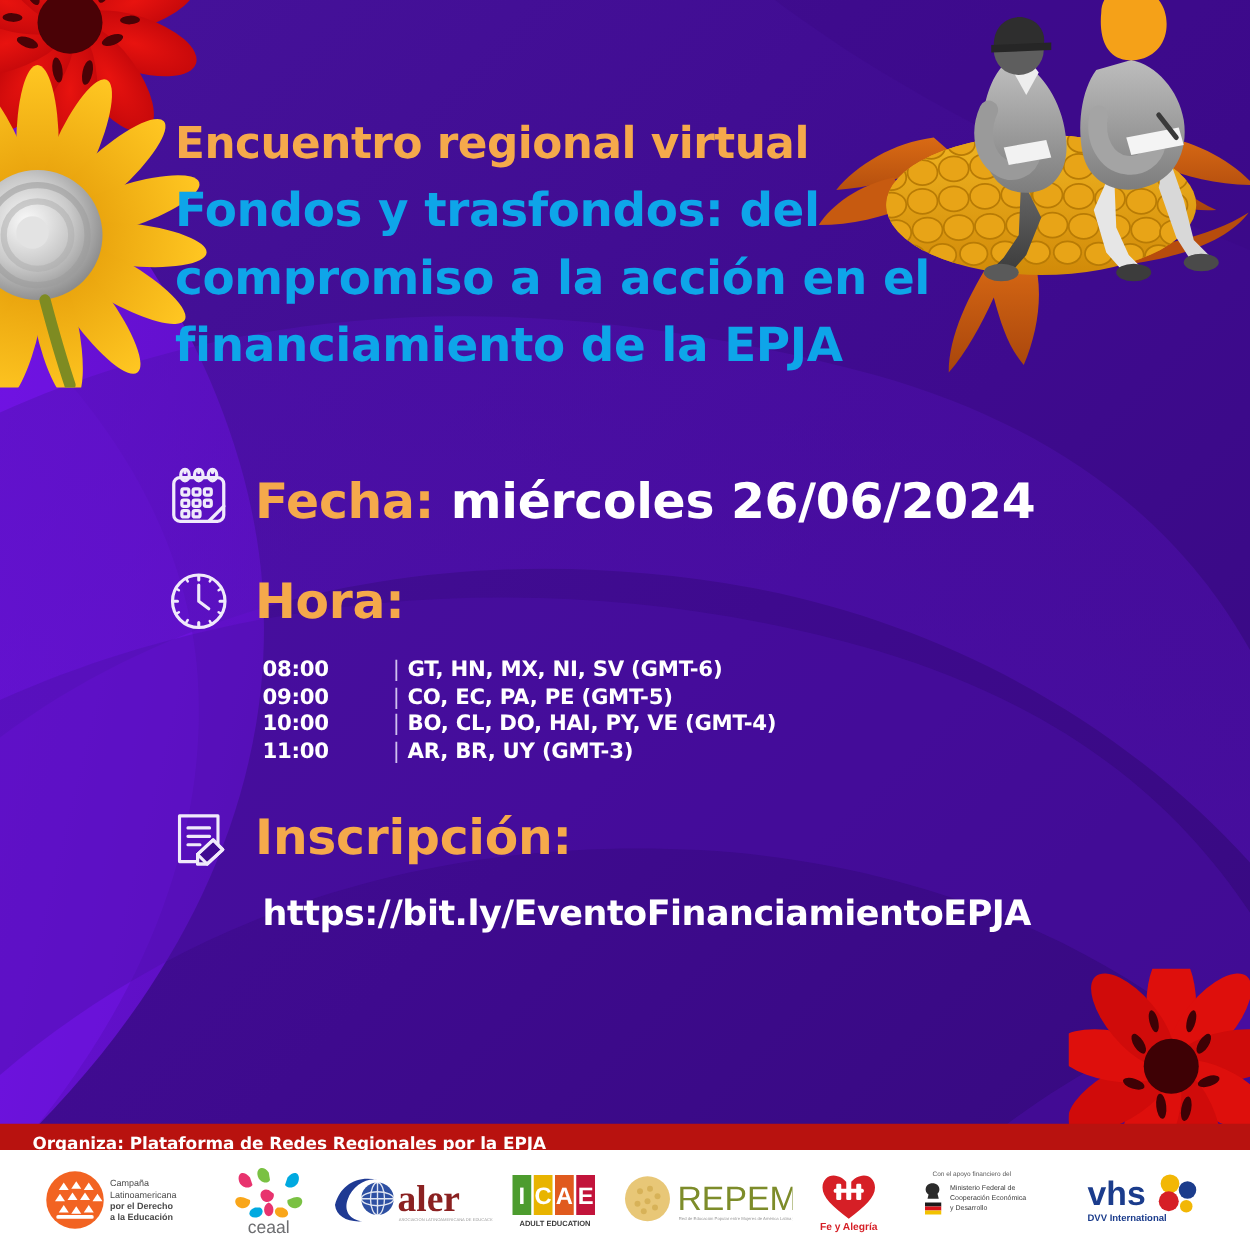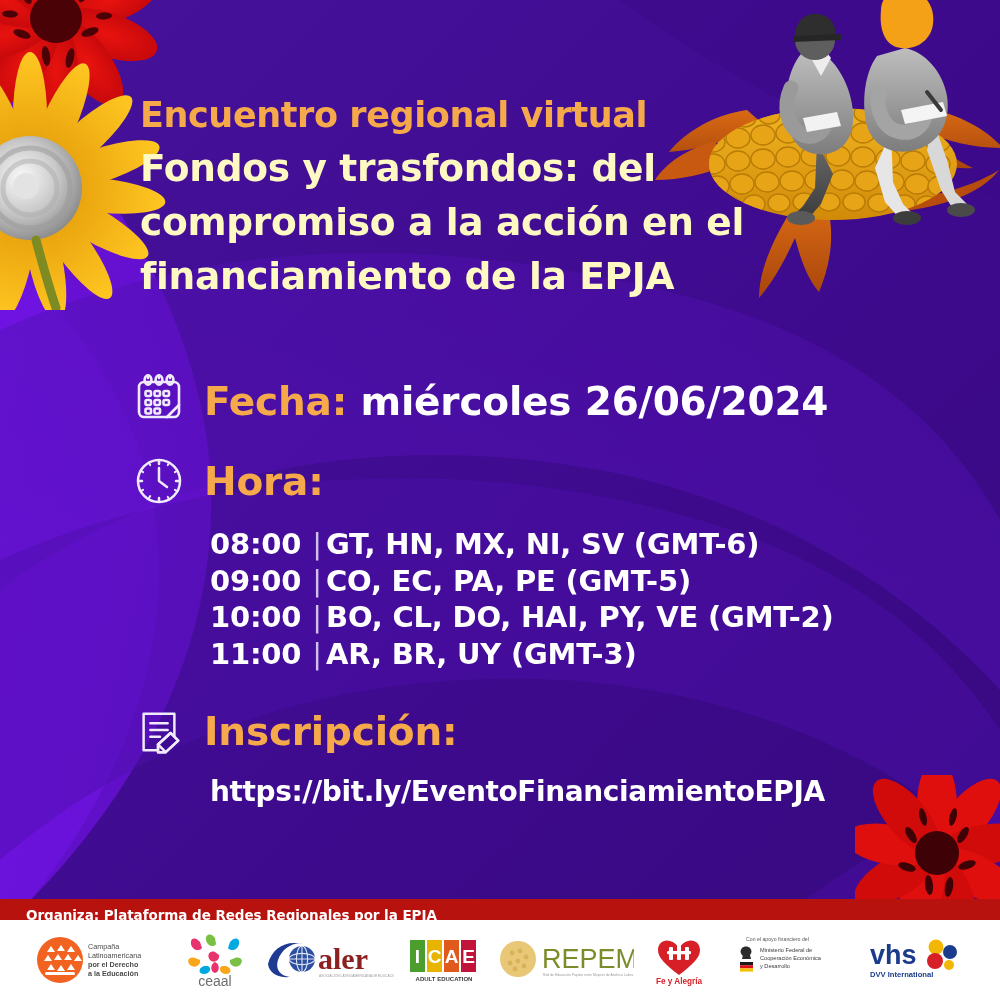--- a/index.html
+++ b/index.html
@@ -32,21 +32,21 @@
 
   .headline{
     position:absolute;left:140px;top:96px;width:560px;
   }
   .kicker{
     font-size:35px;font-weight:700;color:#F5A94B;
     letter-spacing:-0.4px;line-height:1.12;margin:0 0 6px 0;
     white-space:nowrap;
   }
   .title{
-    font-size:37.5px;font-weight:700;color:#fef9c3;
+    font-size:37.5px;font-weight:700;color:#0ea5e9;
     line-height:1.44;letter-spacing:-0.3px;margin:0;
   }
   .title .tl{display:block;white-space:nowrap;}
 
   
   .info{position:absolute;left:128px;top:366px;width:820px;}
 
   .row{display:flex;align-items:flex-start;}
   .row + .row{margin-top:0;}
 
@@ -65,21 +65,21 @@
   .lbl .val{color:#FFFFFF;}
 
   .row-fecha{margin-bottom:22px;}
   .row-fecha .row-body{padding-top:13px;}
   .row-hora .row-body{padding-top:9px;}
   .row-insc .row-body{padding-top:8px;}
 
   
   .times{
     margin-top:14px;margin-left:82px;
-    color:#FFFFFF;font-size:29px;font-weight:700;
+    color:#FFFFFF;font-size:17px;font-weight:700;
     line-height:1.265;letter-spacing:-0.2px;
   }
   .trow{display:flex;white-space:nowrap;}
   .thour{width:98px;flex:0 0 auto;}
   .tsep{
     width:18px;flex:0 0 auto;text-align:center;
     color:#CFC0EE;font-weight:400;
   }
   .tzone{flex:1 1 auto;}
 
@@ -465,21 +465,21 @@
           <span class="tzone">GT, HN, MX, NI, SV (GMT-6)</span>
         </div>
         <div class="trow">
           <span class="thour">09:00</span>
           <span class="tsep">|</span>
           <span class="tzone">CO, EC, PA, PE (GMT-5)</span>
         </div>
         <div class="trow">
           <span class="thour">10:00</span>
           <span class="tsep">|</span>
-          <span class="tzone">BO, CL, DO, HAI, PY, VE (GMT-2)</span>
+          <span class="tzone">BO, CL, DO, HAI, PY, VE (GMT-4)</span>
         </div>
         <div class="trow">
           <span class="thour">11:00</span>
           <span class="tsep">|</span>
           <span class="tzone">AR, BR, UY (GMT-3)</span>
         </div>
       </div>
 
       <div class="row row-insc">
         <div class="ic">

